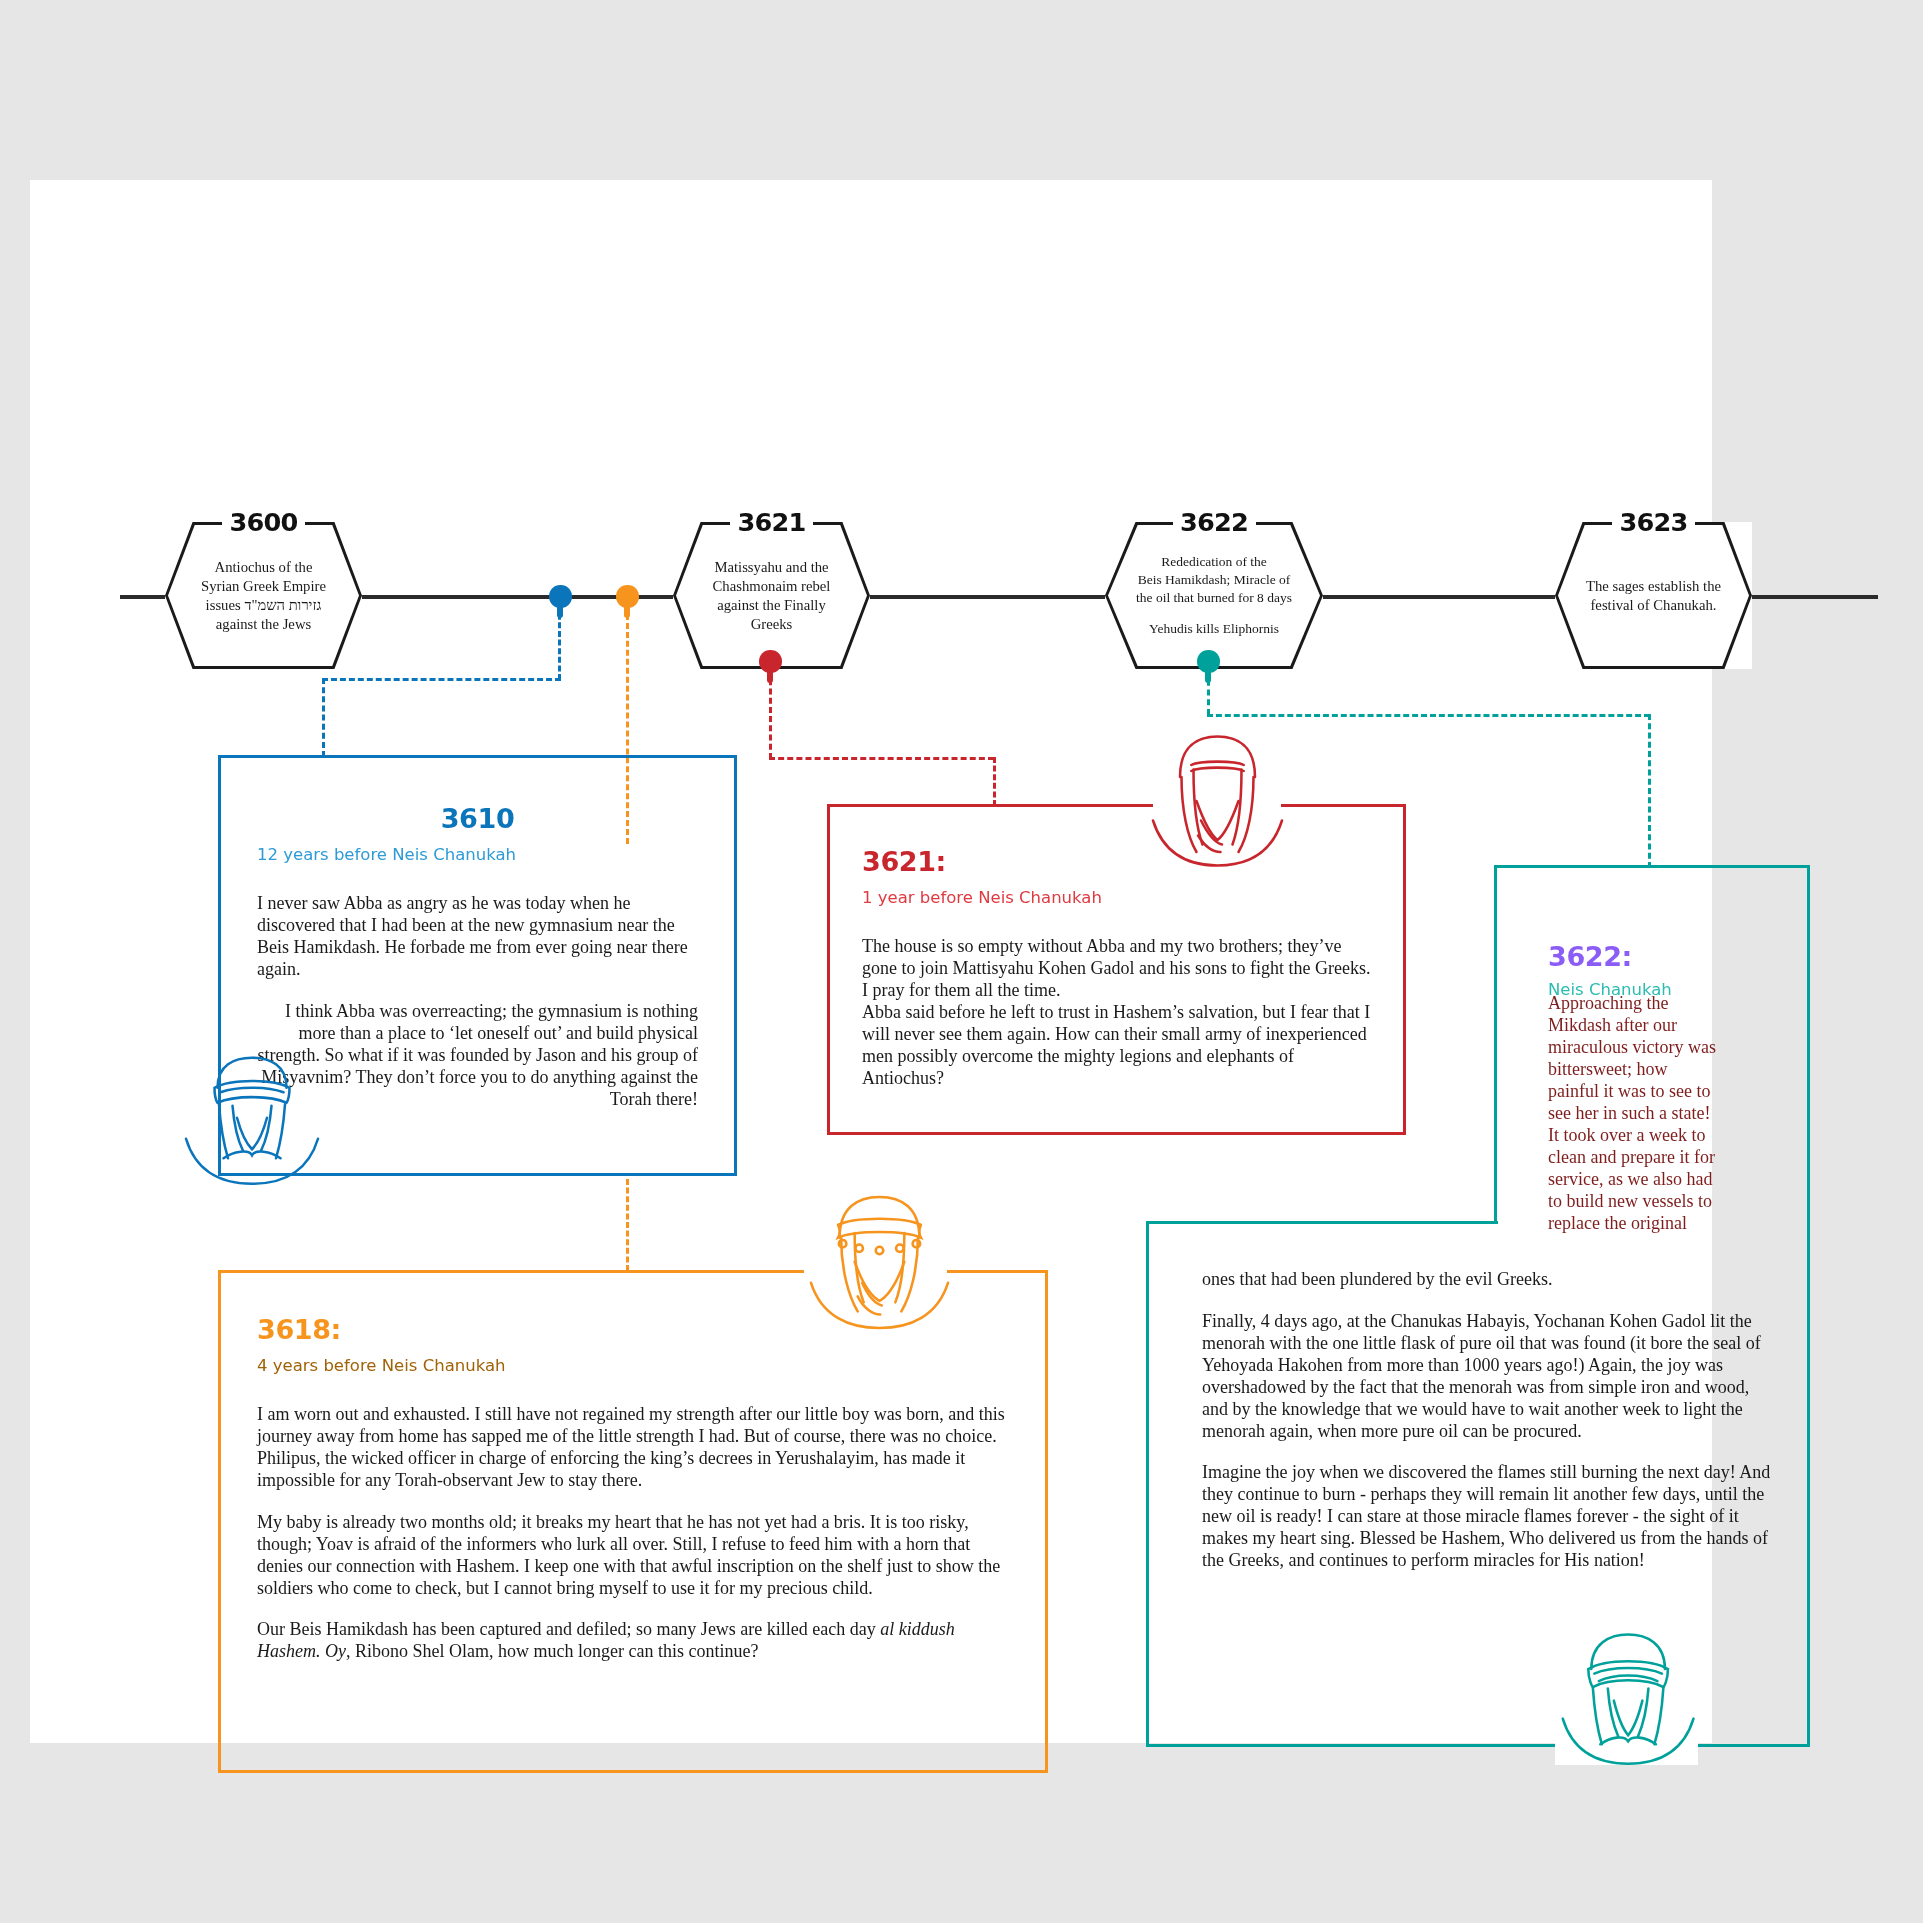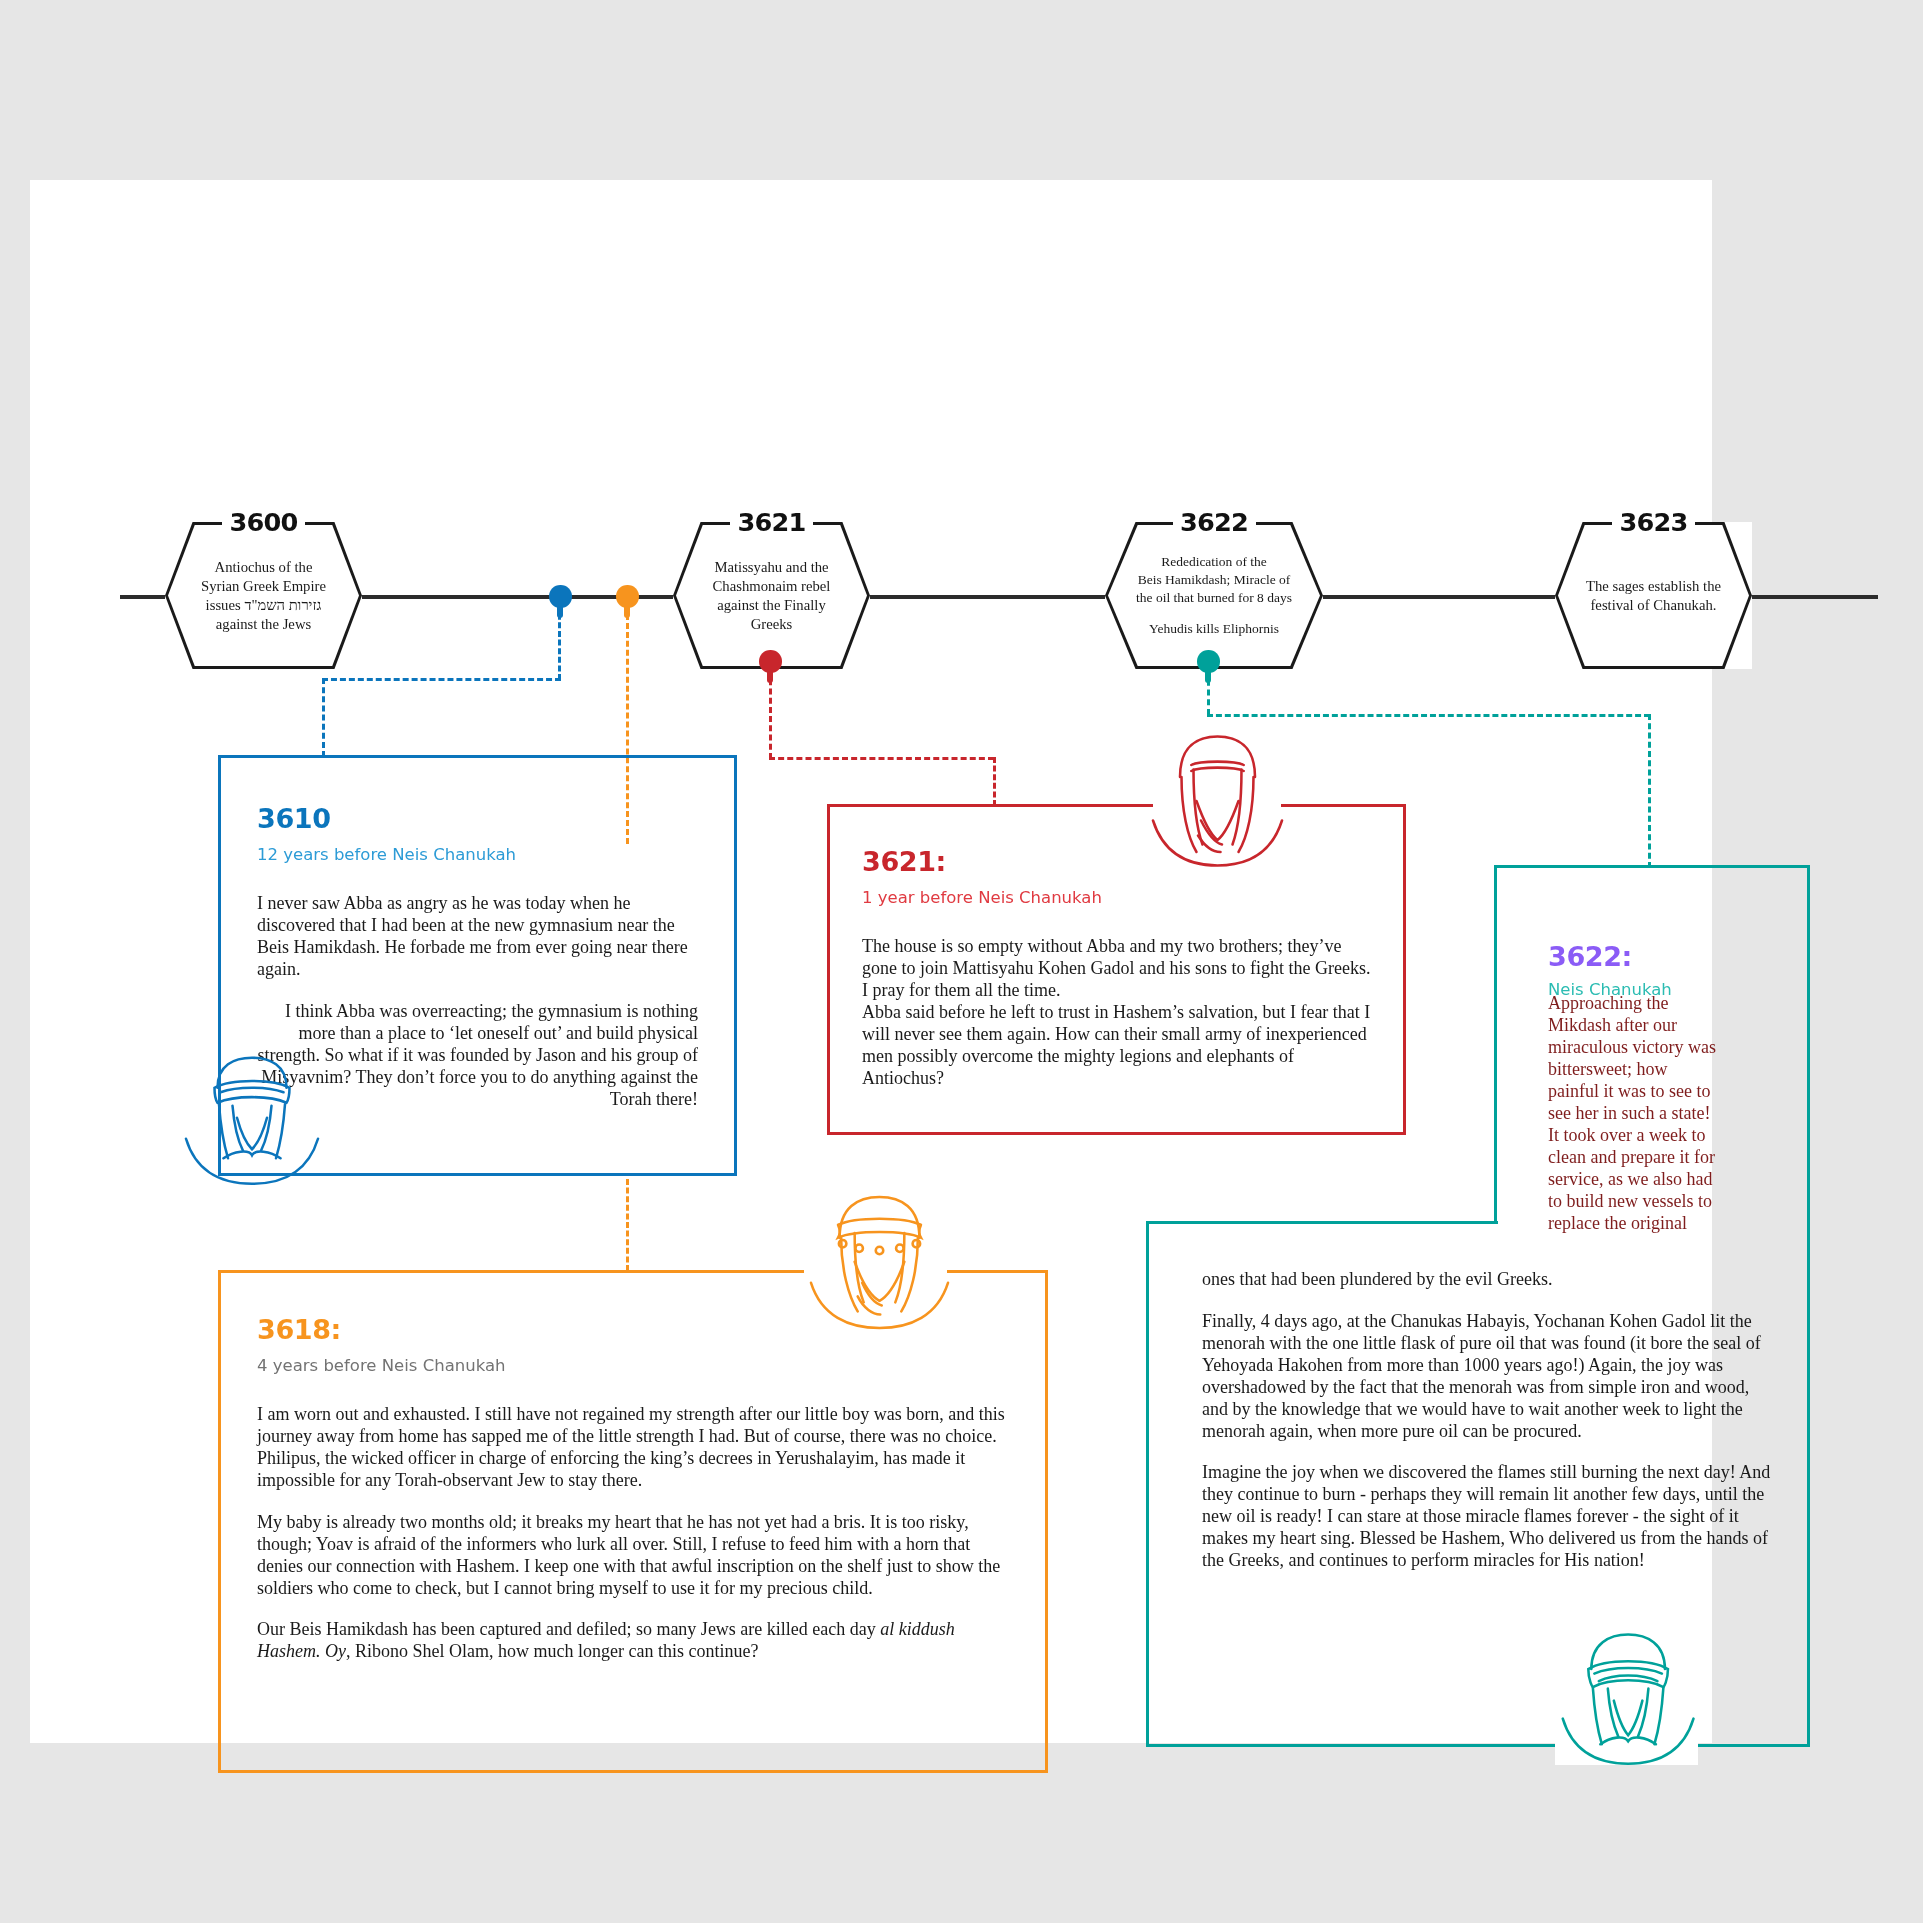--- a/index.html
+++ b/index.html
@@ -104,32 +104,32 @@
 
   
   #panel-3610{
     left:188px;top:575px;width:519px;height:421px;
     border-left:3.8px solid #0B75BC;
     border-top:3.8px solid #0B75BC;
     border-right:3.8px solid #0B75BC;
     border-bottom:3.8px solid #0B75BC;
   }
   #panel-3610 .inner{padding:45px 36px 0 36px;}
-  #panel-3610 .panel-title{color:#0B75BC;}
+  #panel-3610 .panel-title{color:#0B75BC;text-align:center;}
   #panel-3610 .panel-sub{color:#2C9BD6;}
   #p3610-p2{text-align:right;}
 
   
   #panel-3618{
     left:188px;top:1090px;width:830px;height:503px;
     border:3.8px solid #F7941E;
   }
   #panel-3618 .inner{padding:41px 36px 0 36px;}
   #panel-3618 .panel-title{color:#F7941E;}
-  #panel-3618 .panel-sub{color:#737373;}
+  #panel-3618 .panel-sub{color:#a16207;}
 
   
   #panel-3621{
     left:797px;top:624px;width:579px;height:331px;
     border:3.8px solid #C8262C;
   }
   #panel-3621 .inner{padding:39px 32px 0 32px;}
   #panel-3621 .panel-title{color:#C8262C;}
   #panel-3621 .panel-sub{color:#E03A41;}
 

